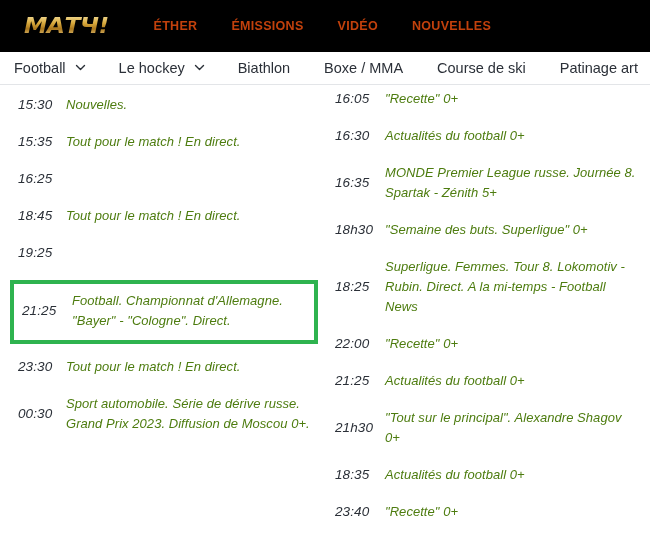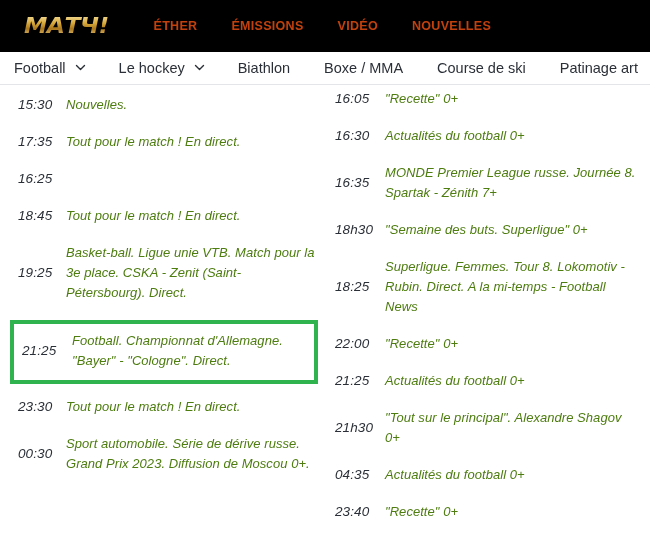--- a/index.html
+++ b/index.html
@@ -179,33 +179,32 @@
     </div>
   </div>
 
 <div id="schedule">
   <div class="col left" id="col-left">
       <div class="row">
         <div class="time">15:30</div>
         <div class="title">Nouvelles.</div>
       </div>
       <div class="row">
-        <div class="time">17:35</div>
+        <div class="time">15:35</div>
         <div class="title">Tout pour le match ! En direct.</div>
       </div>
       <div class="row">
         <div class="time">16:25</div>
       </div>
       <div class="row">
         <div class="time">18:45</div>
         <div class="title">Tout pour le match ! En direct.</div>
       </div>
       <div class="row">
         <div class="time">19:25</div>
-        <div class="title">Basket-ball. Ligue unie VTB. Match pour la 3e place. CSKA - Zenit (Saint-Pétersbourg). Direct.</div>
       </div>
       <div class="row highlight">
         <div class="time">21:25</div>
         <div class="title">Football. Championnat d'Allemagne. "Bayer" - "Cologne". Direct.</div>
       </div>
       <div class="row">
         <div class="time">23:30</div>
         <div class="title">Tout pour le match ! En direct.</div>
       </div>
       <div class="row">
@@ -217,21 +216,21 @@
       <div class="row">
         <div class="time">16:05</div>
         <div class="title">"Recette" 0+</div>
       </div>
       <div class="row">
         <div class="time">16:30</div>
         <div class="title">Actualités du football 0+</div>
       </div>
       <div class="row">
         <div class="time">16:35</div>
-        <div class="title">MONDE Premier League russe. Journée 8. Spartak - Zénith 7+</div>
+        <div class="title">MONDE Premier League russe. Journée 8. Spartak - Zénith 5+</div>
       </div>
       <div class="row">
         <div class="time">18h30</div>
         <div class="title">"Semaine des buts. Superligue" 0+</div>
       </div>
       <div class="row">
         <div class="time">18:25</div>
         <div class="title">Superligue. Femmes. Tour 8. Lokomotiv - Rubin. Direct. A la mi-temps - Football News</div>
       </div>
       <div class="row">
@@ -240,21 +239,21 @@
       </div>
       <div class="row">
         <div class="time">21:25</div>
         <div class="title">Actualités du football 0+</div>
       </div>
       <div class="row">
         <div class="time">21h30</div>
         <div class="title">"Tout sur le principal". Alexandre Shagov 0+</div>
       </div>
       <div class="row">
-        <div class="time">04:35</div>
+        <div class="time">18:35</div>
         <div class="title">Actualités du football 0+</div>
       </div>
       <div class="row">
         <div class="time">23:40</div>
         <div class="title">"Recette" 0+</div>
       </div>
     </div>
 </div>
 
 </body></html>

